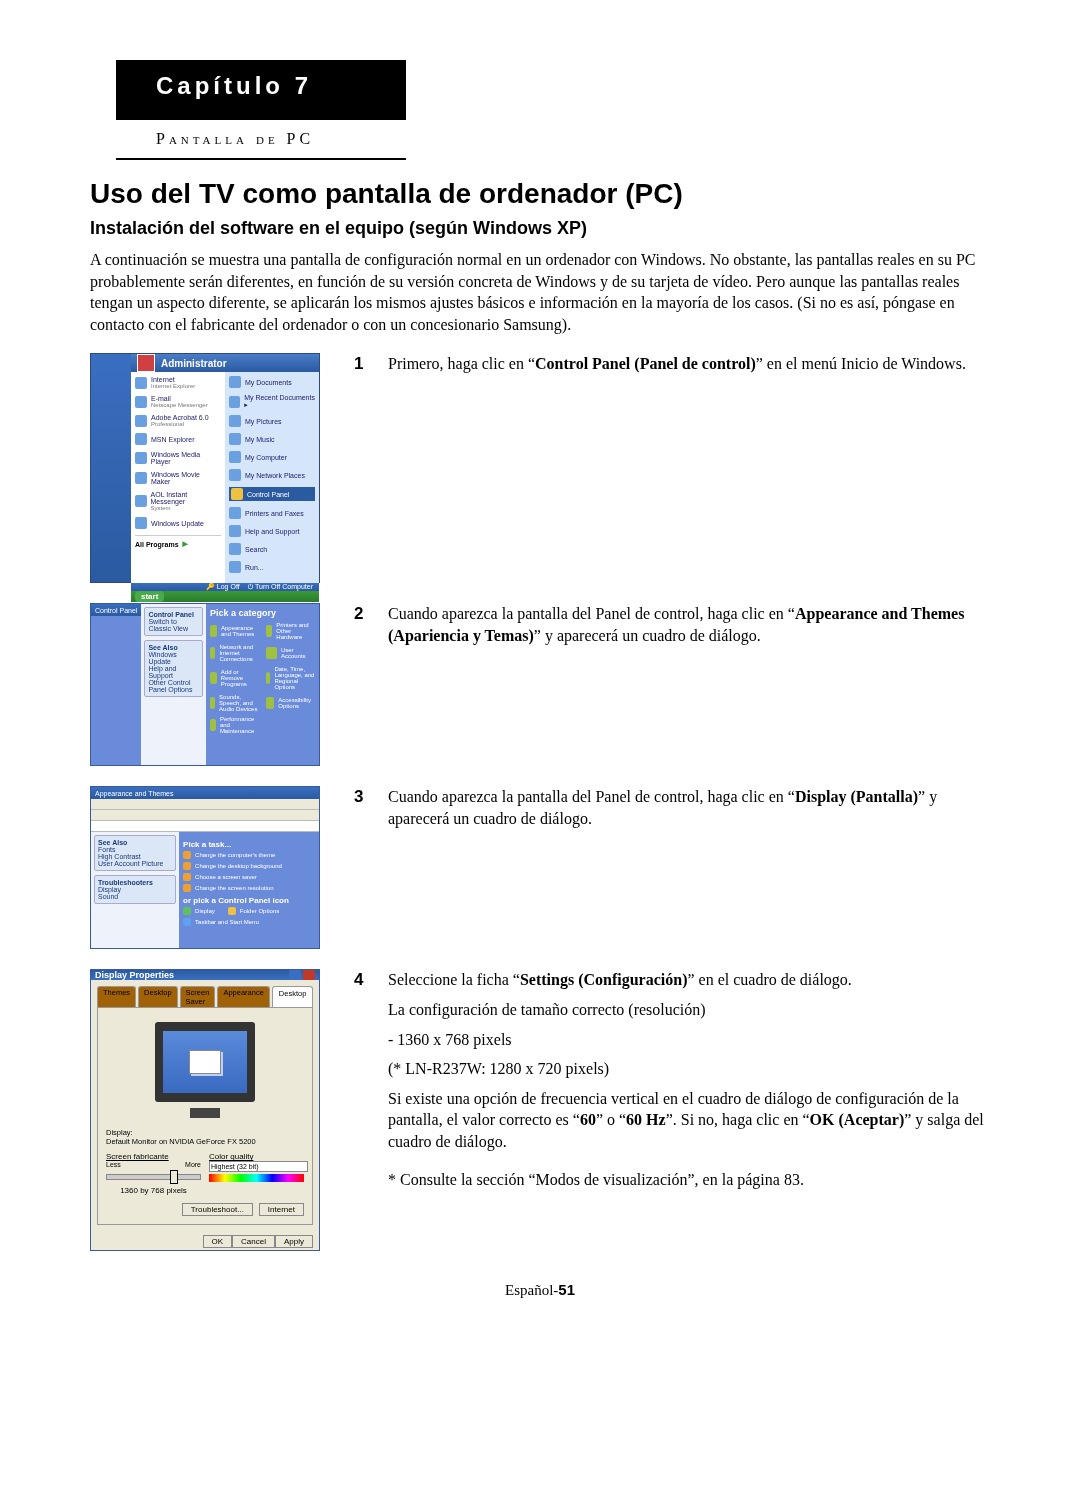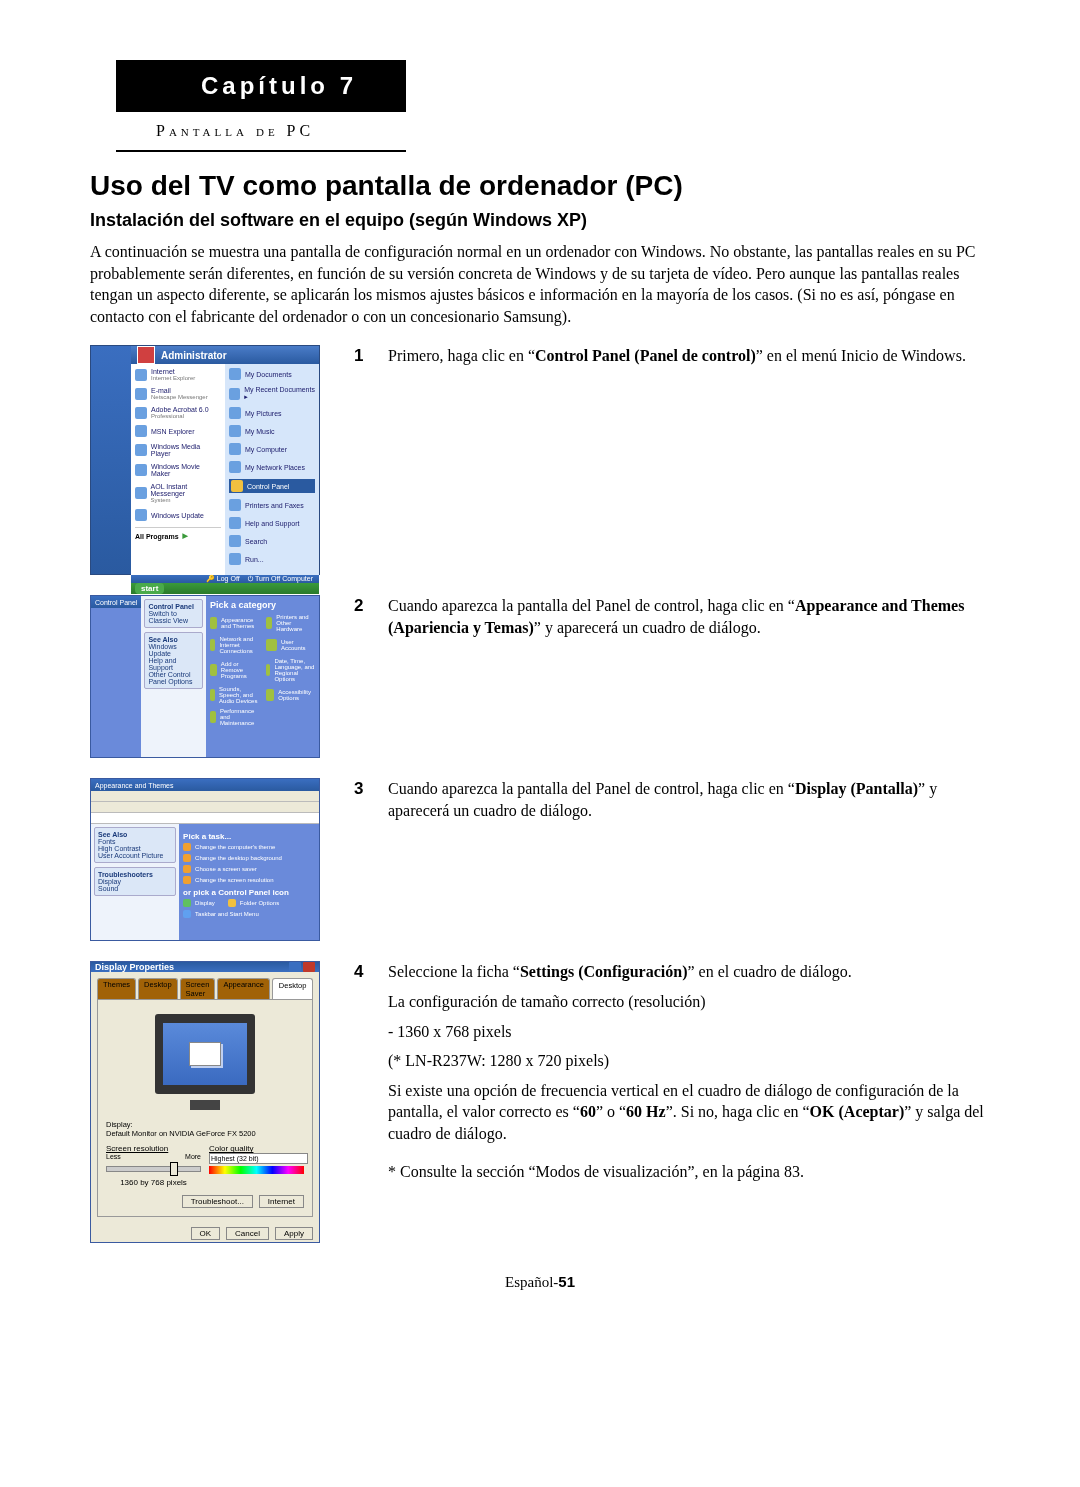--- a/index.html
+++ b/index.html
@@ -22,22 +22,21 @@
     margin-left: 26px;
     margin-bottom: 18px;
   }
   .chapter-title {
     background: #000;
     color: #fff;
     font-family: Arial, Helvetica, sans-serif;
     font-weight: bold;
     letter-spacing: 4px;
     font-size: 24px;
-    padding: 12px 4px 12px 40px;
-    text-align: center;
+    padding: 12px 4px 20px 40px;
   }
   .section-under {
     border-bottom: 2px solid #000;
     padding: 10px 4px 10px 40px;
     font-family: "Times New Roman", serif;
     font-size: 16px;
     letter-spacing: 4px;
   }
   .section-under .sc { font-variant: small-caps; }
   h1.main-heading {
@@ -201,21 +200,21 @@
   .fig4 .ctrls .col { flex:1;}
   .fig4 .slider-track { height:4px; background:#ccc; border:1px solid #888; position:relative; margin:6px 0;}
   .fig4 .slider-thumb { width:6px; height:12px; background:#ece9d8; border:1px solid #000; position:absolute; top:-5px; left:68%;}
   .fig4 .cq-select { width:100%; border:1px solid #888; background:#fff; font-size:7px; padding:1px;}
   .fig4 .rainbow {
     height:8px; margin-top:2px;
     background: linear-gradient(90deg,#f00,#ff0,#0f0,#0ff,#00f,#f0f,#f00);
   }
   .fig4 .adv-row { width:100%; display:flex; justify-content:flex-end; gap:6px; margin-top:8px;}
   .fig4 .btn { background:#ece9d8; border:1px solid #888; padding:1px 8px; font-size:8px;}
-  .fig4 .okrow { display:flex; justify-content:flex-end; gap:6px; padding:4px 6px;}
+  .fig4 .okrow { display:flex; justify-content:flex-end; gap:0; padding:4px 6px;}
   .winbtns { display:flex; gap:2px;}
   .winbtn { width:12px; height:10px; background:#c0392b; border-radius:1px;}
   .winbtn.help { background:#3a6ec0;}
 
   .footer {
     text-align: center; margin-top: 30px; font-size: 15px;
   }
   .footer .pg { font-family: Arial, sans-serif; font-weight:bold;}
 </style>
 </head>
@@ -499,21 +498,21 @@
           <div class="panel">
             <div class="monitor">
               <div class="screen">
                   <div class="win"></div>
                 </div>
             </div>
             <div class="stand"></div>
             <div class="disp-row"><span>Display:</span><br><span>Default Monitor on NVIDIA GeForce FX 5200</span></div>
             <div class="ctrls">
               <div class="col">
-                <u>Screen resolution</u>
+                <u>Screen fabricante</u>
                 <div style="display:flex; justify-content:space-between; font-size:7px;">
                   <span>Less</span>
                     <span>More</span>
                 </div>
                 <div class="slider-track">
                     <div class="slider-thumb"></div>
                   </div>
                 <div style="text-align:center;">1360 by 768 pixels</div>
               </div>
               <div class="col">

